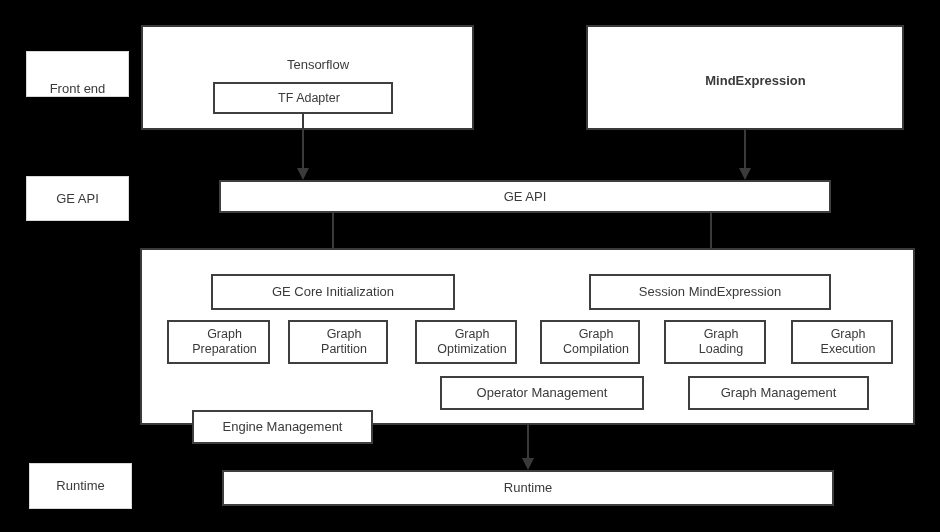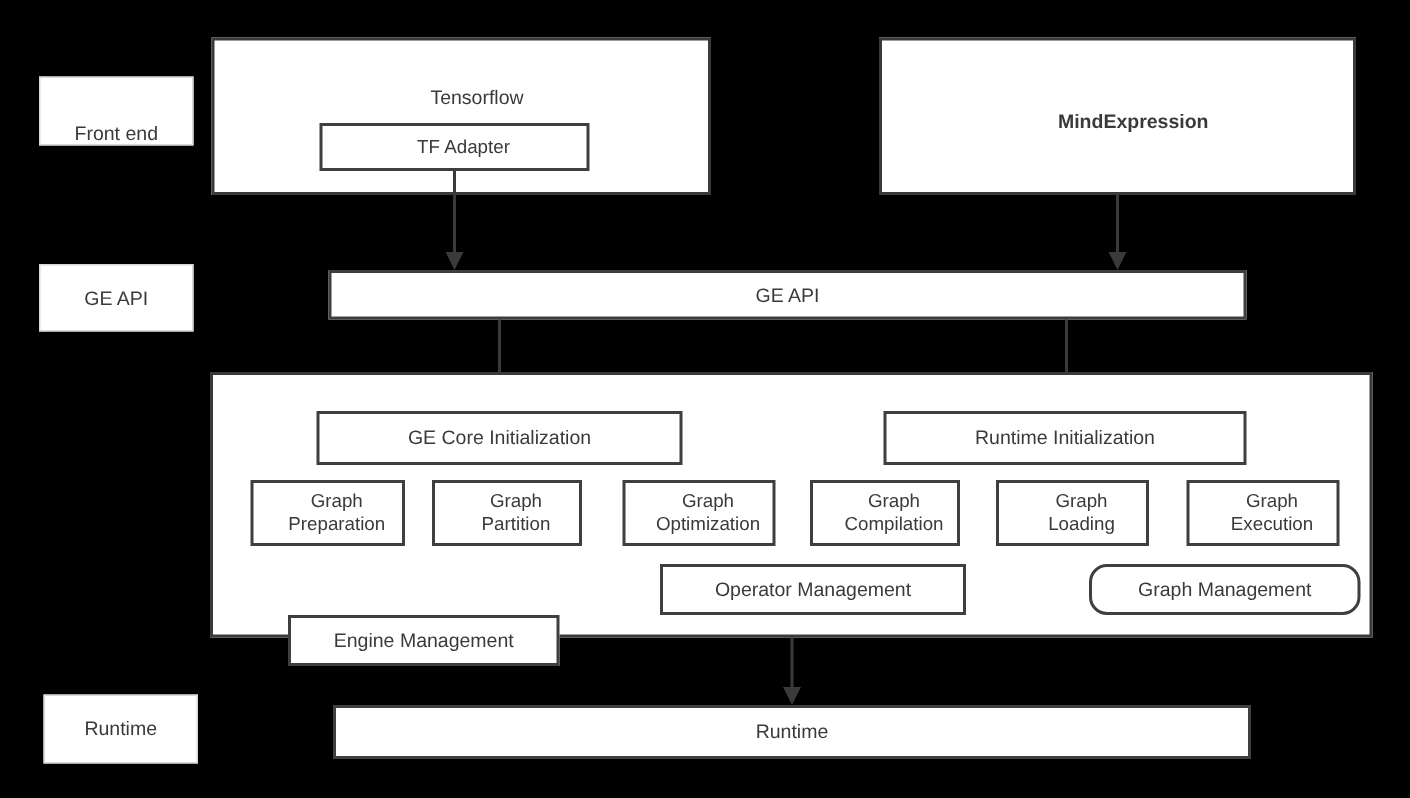--- a/index.html
+++ b/index.html
@@ -136,21 +136,21 @@
     <div class="shaft" style="height:49px;"></div>
     <div class="head"></div>
   </div>
 
   <div class="box panel" style="left:140px; top:248px; width:775px; height:177px;"></div>
 
   <div class="box node-wide" style="left:211px; top:274px; width:244px; height:36px;">
     <span class="lbl">GE Core Initialization</span>
   </div>
   <div class="box node-wide" style="left:589px; top:274px; width:242px; height:36px;">
-    <span class="lbl">Runtime Initialization</span>
+    <span class="lbl">Session MindExpression</span>
   </div>
 
   <div class="box node" style="left:167px; top:320px; width:103px; height:44px; flex-direction:column;">
     <span class="lbl">Graph</span>
     <span class="lbl">Preparation</span>
   </div>
   <div class="box node" style="left:288px; top:320px; width:100px; height:44px; flex-direction:column;">
     <span class="lbl">Graph</span>
     <span class="lbl">Partition</span>
   </div>
@@ -170,21 +170,21 @@
     <span class="lbl">Graph</span>
     <span class="lbl">Execution</span>
   </div>
 
   <div class="box node-wide" style="left:192px; top:376px; width:181px; height:34px;margin-top:34px;">
     <span class="lbl">Engine Management</span>
   </div>
   <div class="box node-wide" style="left:440px; top:376px; width:204px; height:34px;">
     <span class="lbl">Operator Management</span>
   </div>
-  <div class="box node-wide" style="left:726px; top:376px; width:181px; height:34px;border-radius:12px;">
+  <div class="box node-wide" style="left:688px; top:376px; width:181px; height:34px;">
     <span class="lbl">Graph Management</span>
   </div>
 
   <div class="arrow" style="left:521px; top:425px; width:14px; height:45px;">
     <div class="shaft" style="height:33px;"></div>
     <div class="head"></div>
   </div>
 
   <div class="box bar" style="left:222px; top:470px; width:612px; height:36px;">
     <span class="lbl">Runtime</span>

